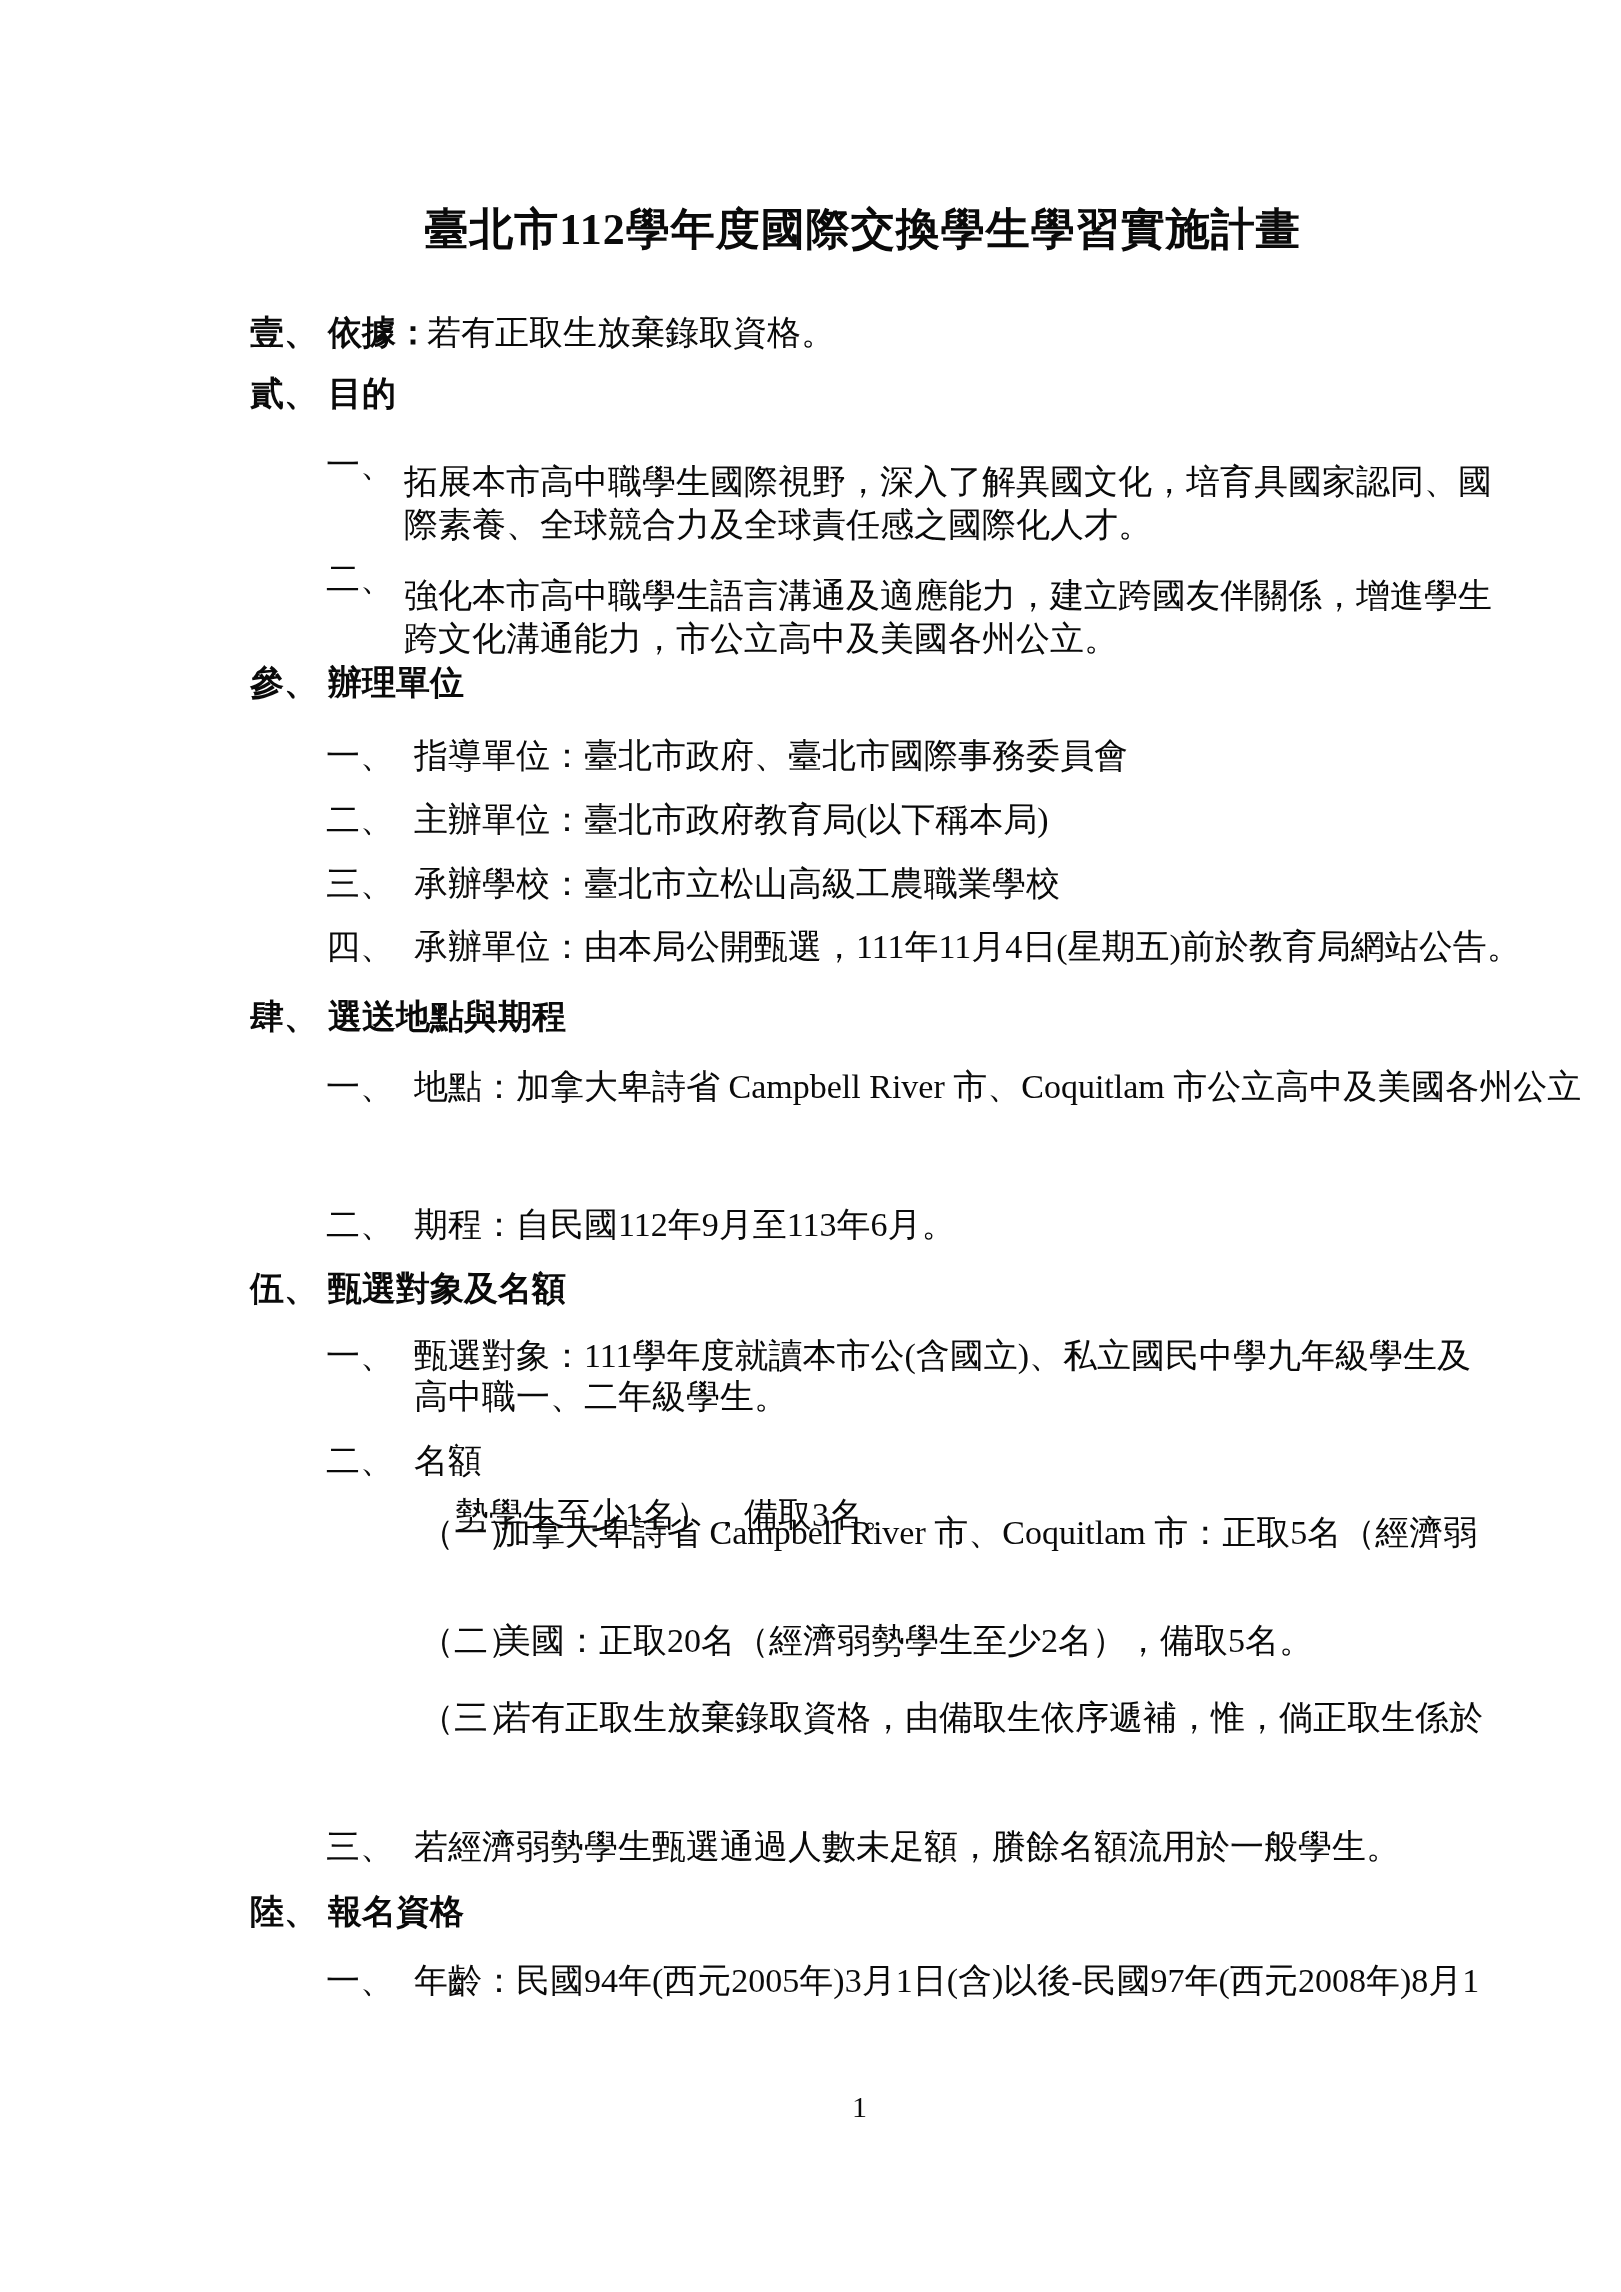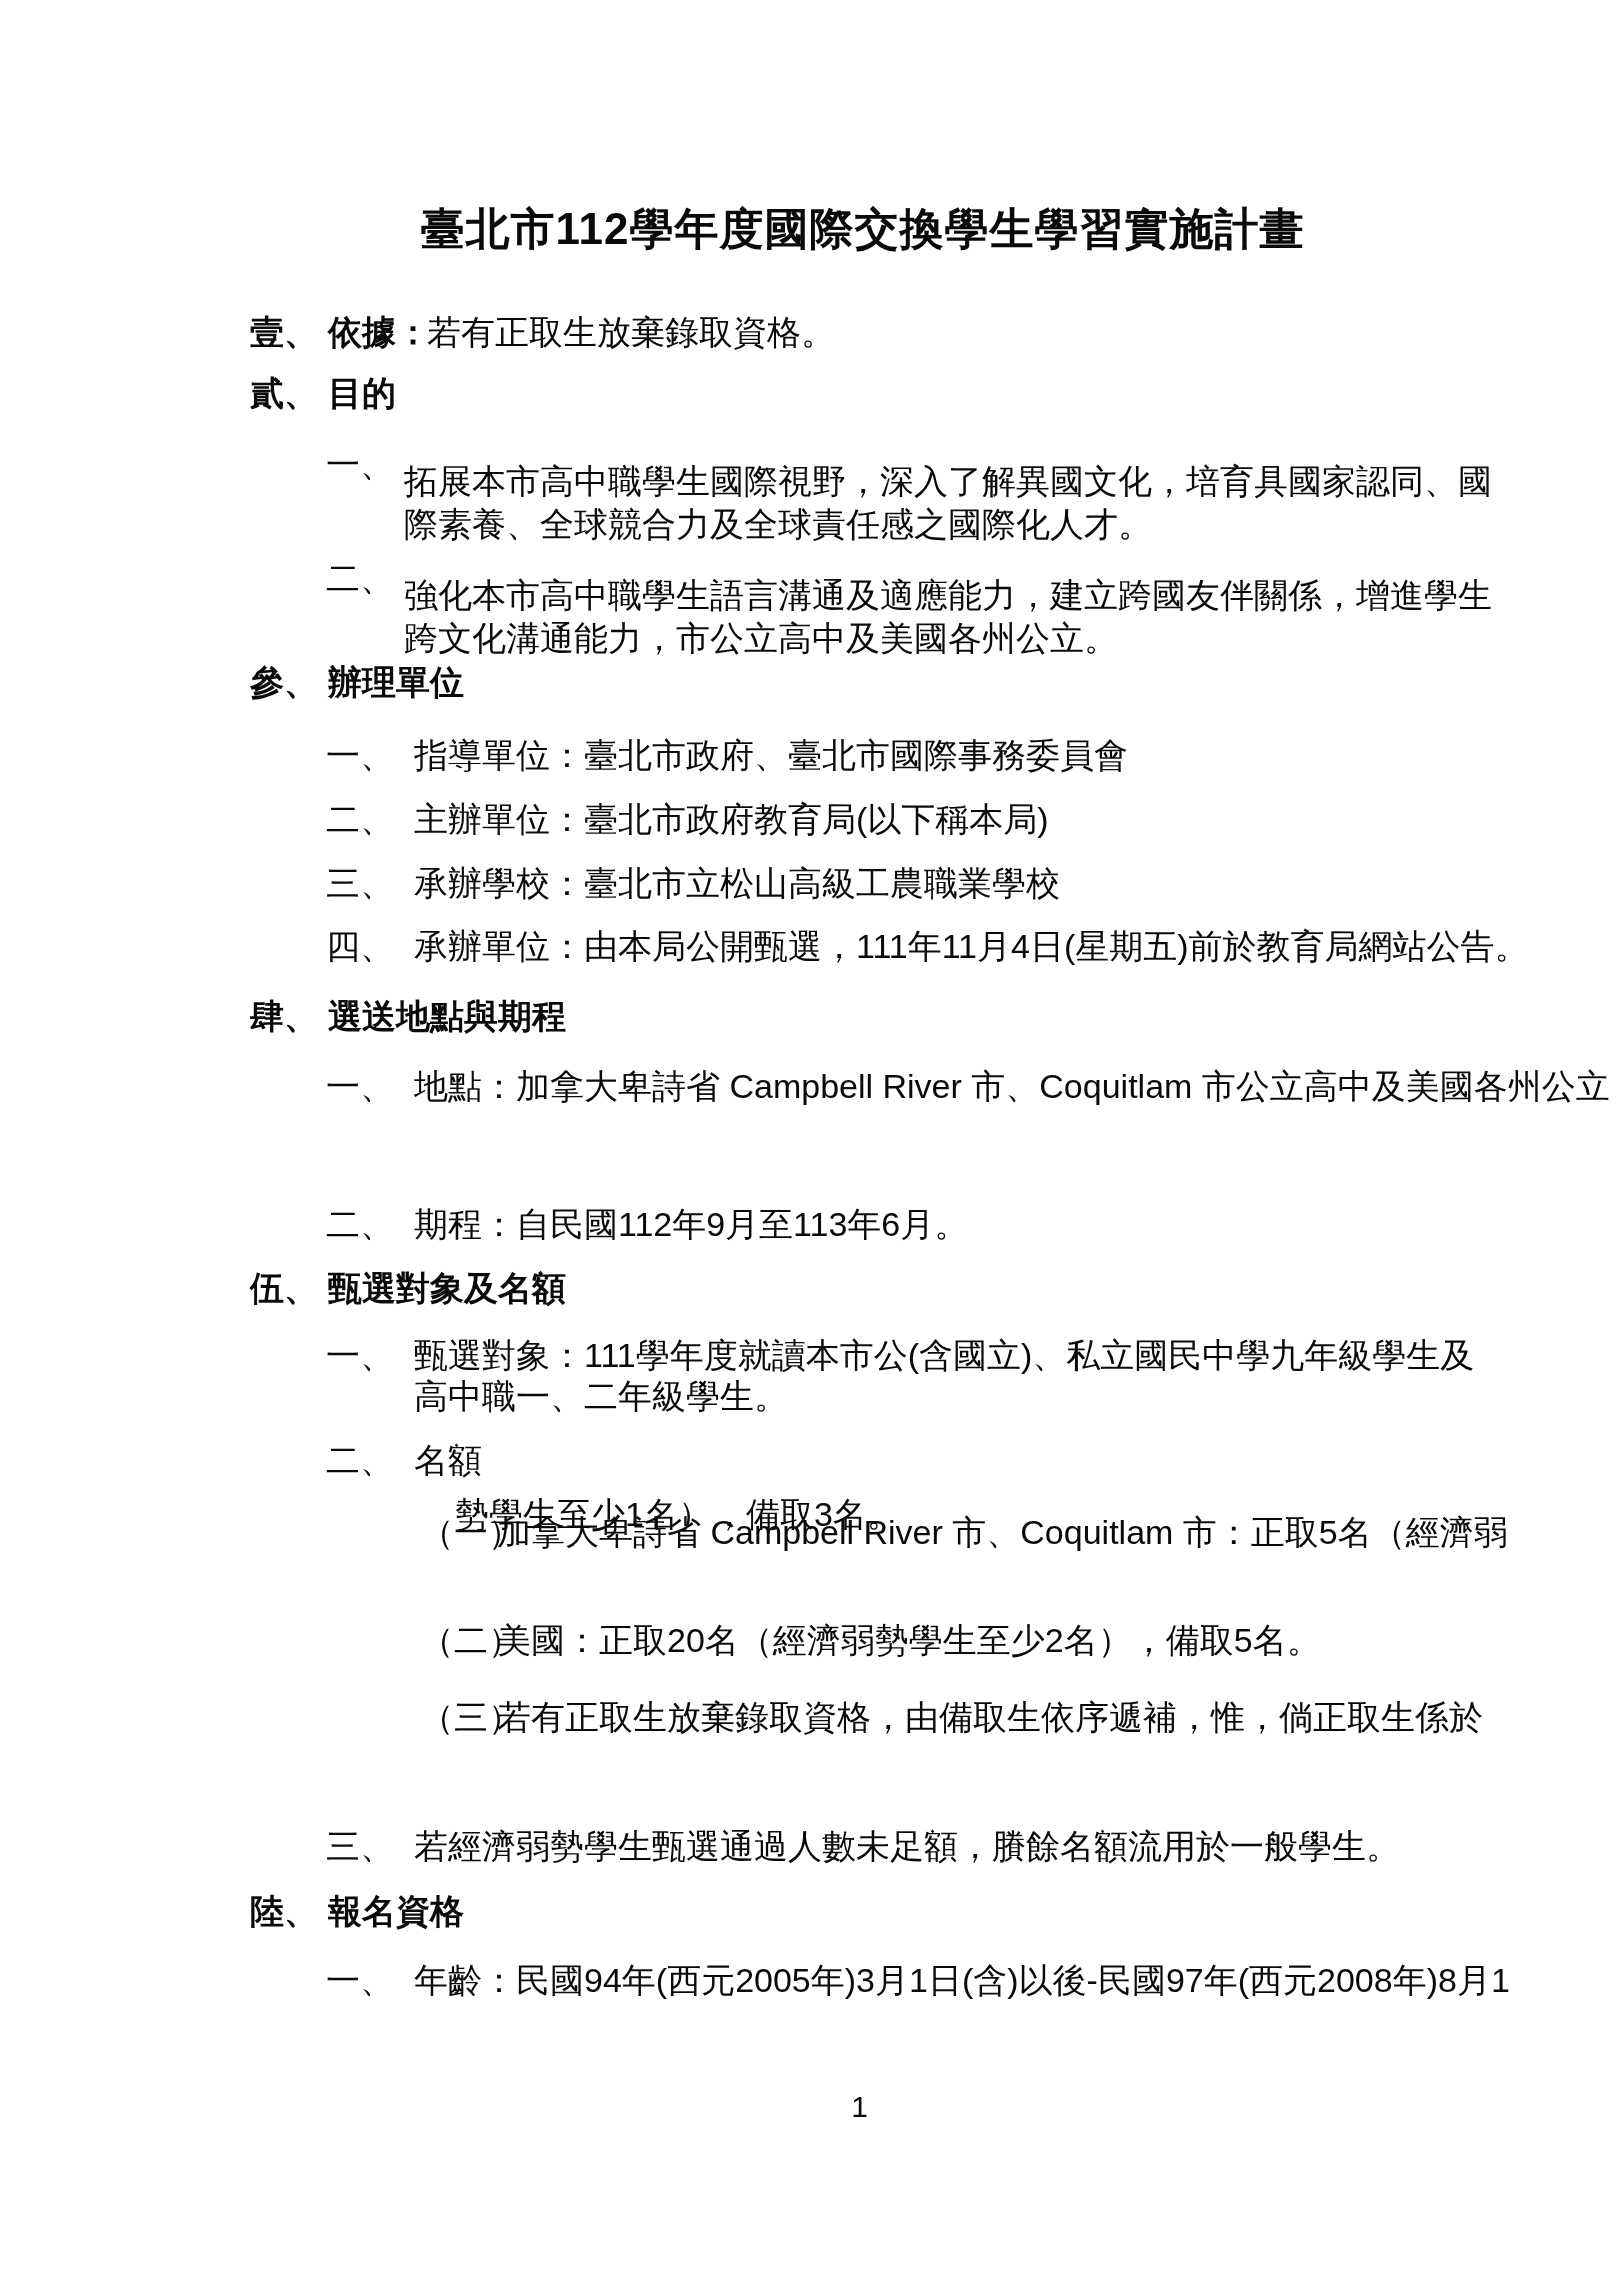--- a/index.html
+++ b/index.html
@@ -2,21 +2,21 @@
 <html><head>
 <meta charset="utf-8">
 <style>
   html, body { margin: 0; padding: 0; background: #ffffff; }
   .doc-page {
     position: relative;
     width: 1621px;
     height: 2293px;
     background: #ffffff;
     color: #0a0a0a;
-    font-family: Liberation Sans, sans-serif;
+    font-family: Liberation Serif, serif;
     overflow: hidden;
   }
   .title {
     position: absolute;
     top: 200px;
     left: 104px;
     right: 0;
     margin: 0;
     text-align: center;
     font-size: 44px;

